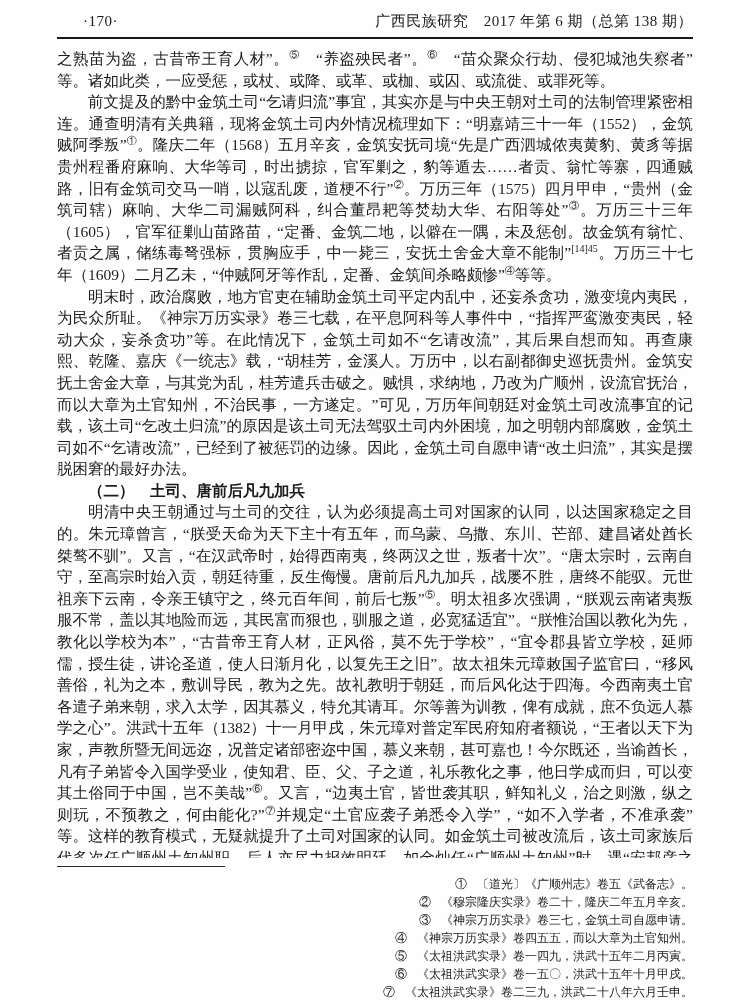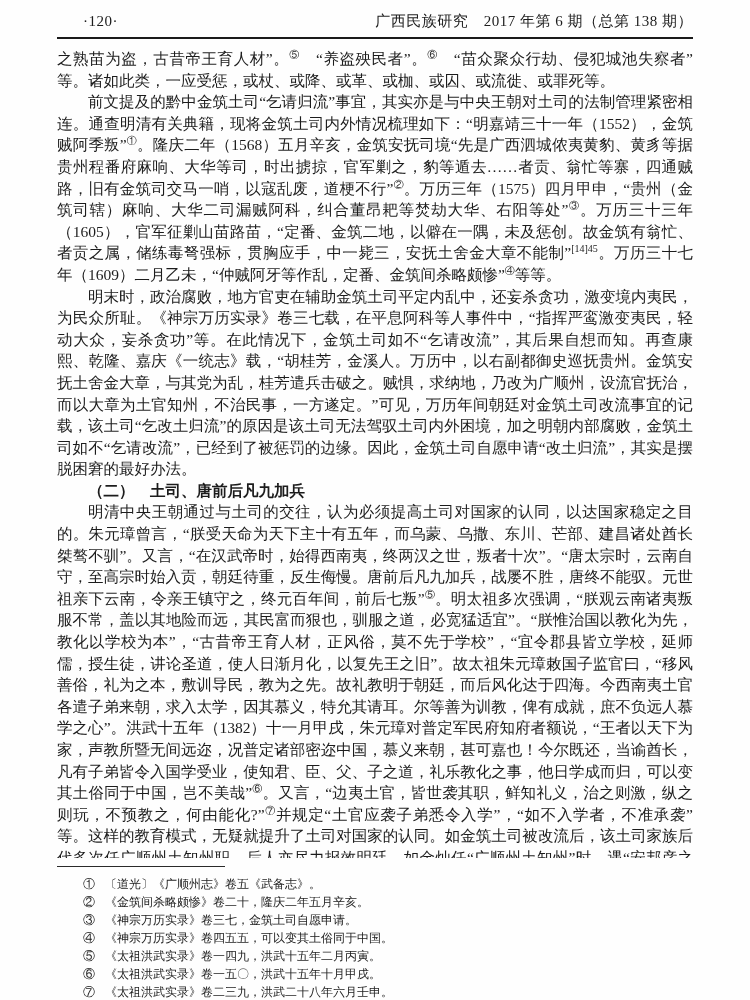--- a/index.html
+++ b/index.html
@@ -69,49 +69,49 @@
   }
   .fn-rule {
     width: 168px;
     border-top: 1.5px solid #2a2a2a;
     margin-bottom: 8px;
   }
   .fn-list {
     font-size: 12px;
     line-height: 18px;
   }
-  .fn-item { padding-left: 26px; }
+  .fn-item { padding-left: 26px; text-align: right; }
   .fn-item .fn-marker { margin-right: 10px; }
 </style>
 </head>
 <body>
 
 <div class="page">
 
   <div class="page-header">
-    <span class="pagenum">·120·</span>
+    <span class="pagenum">·170·</span>
     <span class="journal-info">广西民族研究　2017 年第 6 期（总第 138 期）</span>
   </div>
 
   <div class="header-rule"></div>
 
   <div class="article-body" id="article-body">
       <p class="no-indent"><span>之熟苗为盗，古昔帝王育人材”。</span><span class="fnmark">⑤</span><span>　“养盗殃民者”。</span><span class="fnmark">⑥</span><span>　“苗众聚众行劫、侵犯城池失察者”等。诸如此类，一应受惩，或杖、或降、或革、或枷、或囚、或流徙、或罪死等。</span></p>
       <p><span>前文提及的黔中金筑土司“乞请归流”事宜，其实亦是与中央王朝对土司的法制管理紧密相连。通查明清有关典籍，现将金筑土司内外情况梳理如下：“明嘉靖三十一年（1552），金筑贼阿季叛”</span><span class="fnmark">①</span><span>。隆庆二年（1568）五月辛亥，金筑安抚司境“先是广西泗城侬夷黄豹、黄豸等据贵州程番府麻响、大华等司，时出掳掠，官军剿之，豹等遁去……者贡、翁忙等寨，四通贼路，旧有金筑司交马一哨，以寇乱废，道梗不行”</span><span class="fnmark">②</span><span>。万历三年（1575）四月甲申，“贵州（金筑司辖）麻响、大华二司漏贼阿科，纠合董昂耙等焚劫大华、右阳等处”</span><span class="fnmark">③</span><span>。万历三十三年（1605），官军征剿山苗路苗，“定番、金筑二地，以僻在一隅，未及惩创。故金筑有翁忙、者贡之属，储练毒弩强标，贯胸应手，中一毙三，安抚土舍金大章不能制”</span><span class="fnmark">[14]45</span><span>。万历三十七年（1609）二月乙未，“仲贼阿牙等作乱，定番、金筑间杀略颇惨”</span><span class="fnmark">④</span><span>等等。</span></p>
       <p><span>明末时，政治腐败，地方官吏在辅助金筑土司平定内乱中，还妄杀贪功，激变境内夷民，为民众所耻。《神宗万历实录》卷三七载，在平息阿科等人事件中，“指挥严鸾激变夷民，轻动大众，妄杀贪功”等。在此情况下，金筑土司如不“乞请改流”，其后果自想而知。再查康熙、乾隆、嘉庆《一统志》载，“胡桂芳，金溪人。万历中，以右副都御史巡抚贵州。金筑安抚土舍金大章，与其党为乱，桂芳遣兵击破之。贼惧，求纳地，乃改为广顺州，设流官抚治，而以大章为土官知州，不治民事，一方遂定。”可见，万历年间朝廷对金筑土司改流事宜的记载，该土司“乞改土归流”的原因是该土司无法驾驭土司内外困境，加之明朝内部腐败，金筑土司如不“乞请改流”，已经到了被惩罚的边缘。因此，金筑土司自愿申请“改土归流”，其实是摆脱困窘的最好办法。</span></p>
       <p class="heading"><span>（二）　土司、唐前后凡九加兵</span></p>
       <p><span>明清中央王朝通过与土司的交往，认为必须提高土司对国家的认同，以达国家稳定之目的。朱元璋曾言，“朕受天命为天下主十有五年，而乌蒙、乌撒、东川、芒部、建昌诸处酋长桀骜不驯”。又言，“在汉武帝时，始得西南夷，终两汉之世，叛者十次”。“唐太宗时，云南自守，至高宗时始入贡，朝廷待重，反生侮慢。唐前后凡九加兵，战屡不胜，唐终不能驭。元世祖亲下云南，令亲王镇守之，终元百年间，前后七叛”</span><span class="fnmark">⑤</span><span>。明太祖多次强调，“朕观云南诸夷叛服不常，盖以其地险而远，其民富而狠也，驯服之道，必宽猛适宜”。“朕惟治国以教化为先，教化以学校为本”，“古昔帝王育人材，正风俗，莫不先于学校”，“宜令郡县皆立学校，延师儒，授生徒，讲论圣道，使人日渐月化，以复先王之旧”。故太祖朱元璋敕国子监官曰，“移风善俗，礼为之本，敷训导民，教为之先。故礼教明于朝廷，而后风化达于四海。今西南夷土官各遣子弟来朝，求入太学，因其慕义，特允其请耳。尔等善为训教，俾有成就，庶不负远人慕学之心”。洪武十五年（1382）十一月甲戌，朱元璋对普定军民府知府者额说，“王者以天下为家，声教所暨无间远迩，况普定诸部密迩中国，慕义来朝，甚可嘉也！今尔既还，当谕酋长，凡有子弟皆令入国学受业，使知君、臣、父、子之道，礼乐教化之事，他日学成而归，可以变其土俗同于中国，岂不美哉”</span><span class="fnmark">⑥</span><span>。又言，“边夷土官，皆世袭其职，鲜知礼义，治之则激，纵之则玩，不预教之，何由能化?”</span><span class="fnmark">⑦</span><span>并规定“土官应袭子弟悉令入学”，“如不入学者，不准承袭”等。这样的教育模式，无疑就提升了土司对国家的认同。如金筑土司被改流后，该土司家族后代多次任广顺州土知州职，后人亦尽力报效明廷。如金灿任“广顺州土知州”时，遇“安邦彦之难”，与“知州郑鼎，吏目胡士统固守”，为明殉节</span></p>
     </div>
 
   <div class="footnotes">
     <div class="fn-rule"></div>
     <div class="fn-list" id="fn-list">
         <div class="fn-item"><span class="fn-marker">①</span><span>〔道光〕《广顺州志》卷五《武备志》。</span></div>
-        <div class="fn-item"><span class="fn-marker">②</span><span>《金筑间杀略颇惨》卷二十，隆庆二年五月辛亥。</span></div>
+        <div class="fn-item"><span class="fn-marker">②</span><span>《穆宗隆庆实录》卷二十，隆庆二年五月辛亥。</span></div>
         <div class="fn-item"><span class="fn-marker">③</span><span>《神宗万历实录》卷三七，金筑土司自愿申请。</span></div>
-        <div class="fn-item"><span class="fn-marker">④</span><span>《神宗万历实录》卷四五五，可以变其土俗同于中国。</span></div>
+        <div class="fn-item"><span class="fn-marker">④</span><span>《神宗万历实录》卷四五五，而以大章为土官知州。</span></div>
         <div class="fn-item"><span class="fn-marker">⑤</span><span>《太祖洪武实录》卷一四九，洪武十五年二月丙寅。</span></div>
         <div class="fn-item"><span class="fn-marker">⑥</span><span>《太祖洪武实录》卷一五〇，洪武十五年十月甲戌。</span></div>
         <div class="fn-item"><span class="fn-marker">⑦</span><span>《太祖洪武实录》卷二三九，洪武二十八年六月壬申。</span></div>
       </div>
   </div>
 
 </div>
 
 </body></html>

